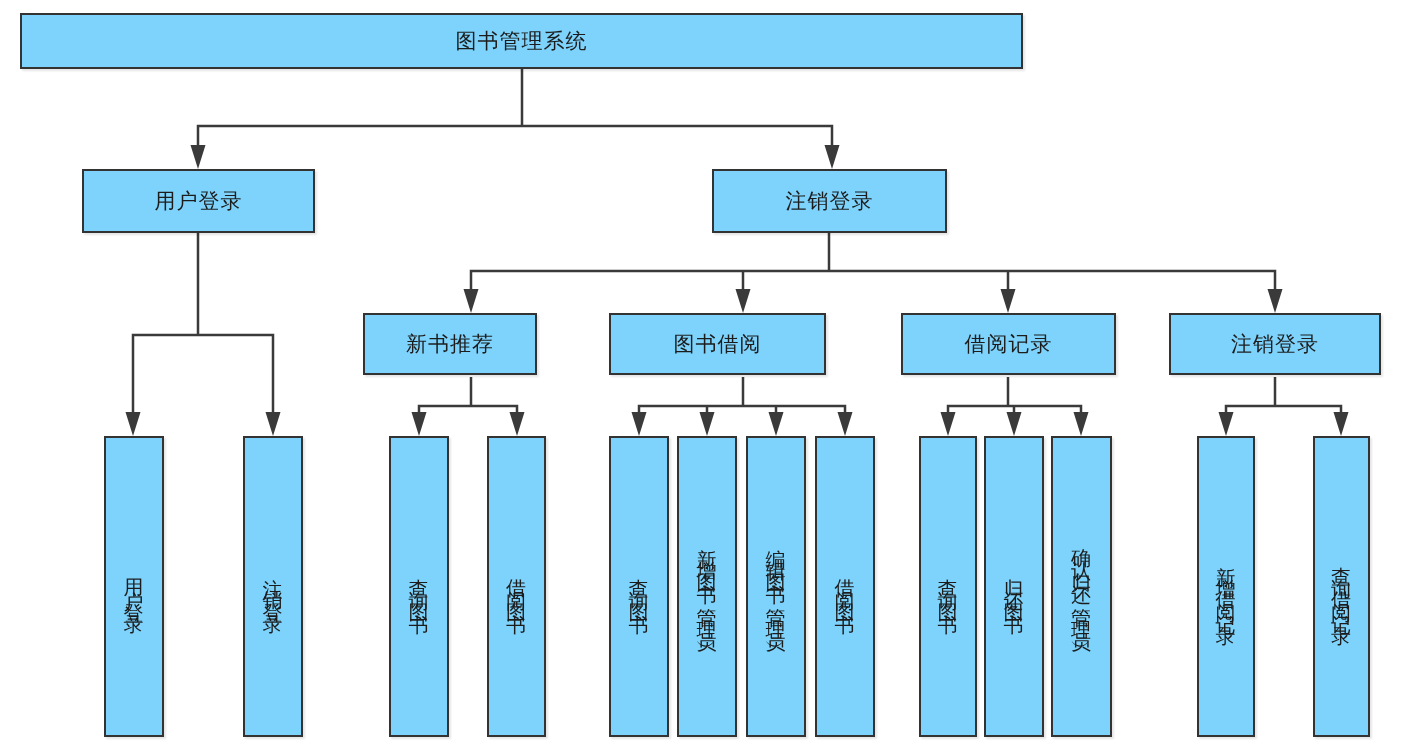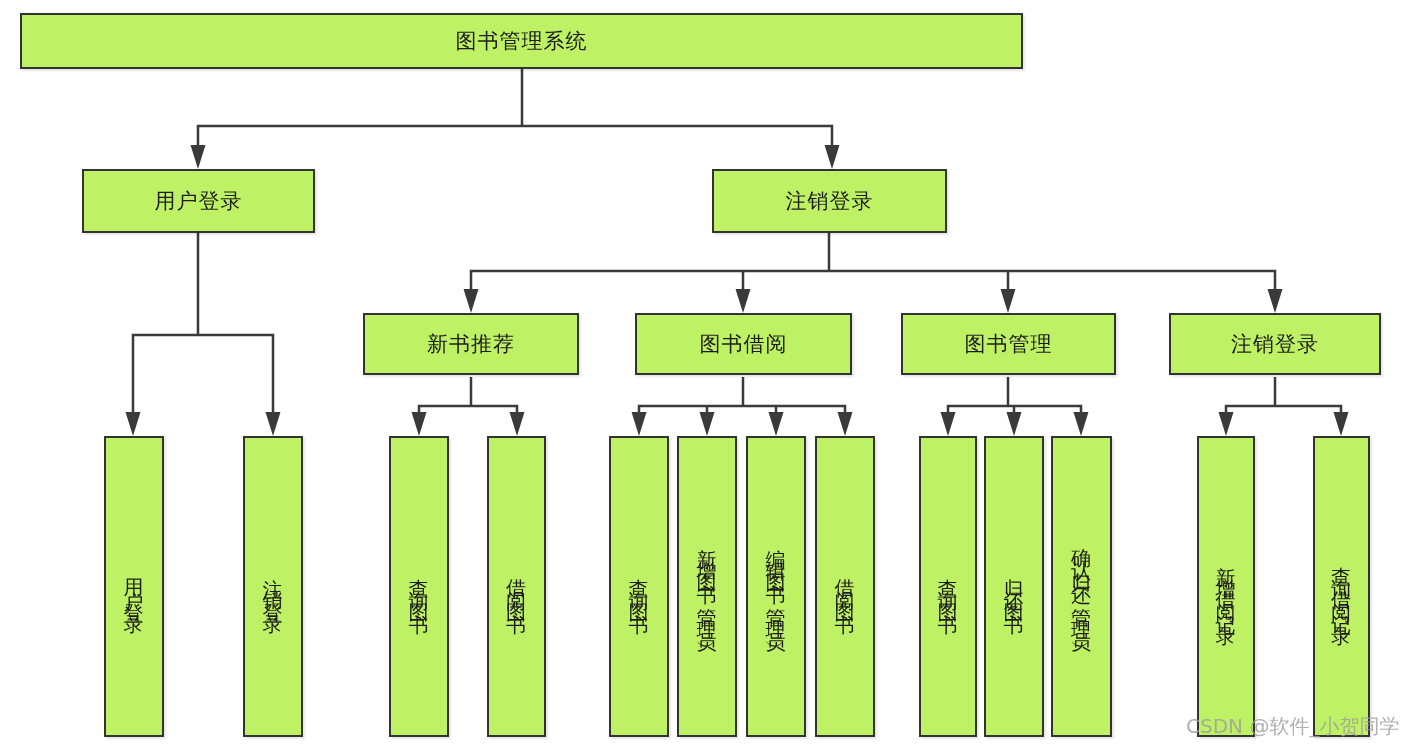--- a/index.html
+++ b/index.html
@@ -2,21 +2,21 @@
 <html><head>
 <meta charset="utf-8">
 <style>
   html,body { margin:0; padding:0; background:#ffffff; }
   .stage {
     position:relative; width:1405px; height:747px; background:#ffffff;
     font-family:"DejaVu Sans","Liberation Sans",sans-serif; overflow:hidden;
   }
   .connectors { position:absolute; left:0; top:0; z-index:1; }
   .box {
-    position:absolute; box-sizing:border-box; background:#bef264;
+    position:absolute; box-sizing:border-box; background:#7dd3fc;
     border:2.5px solid #333333; color:#1c1c1c; z-index:2;
     display:flex; align-items:center; justify-content:center;
     box-shadow:2px 2px 2px rgba(0,0,0,0.10);
   }
   .hbox { font-size:21px; letter-spacing:1px; }
   .vbox {
     writing-mode:vertical-rl; text-orientation:mixed;
     font-size:20px; letter-spacing:12px; line-height:1.1;
     top:436px; height:301px;
   }
@@ -68,38 +68,37 @@
       <polygon points="1218.5,412 1233.5,412 1226,436"></polygon>
       <polygon points="1333.5,412 1348.5,412 1341,436"></polygon>
     </g>
   </svg>
 
   <div class="box hbox" style="left:20px;top:13px;width:1003px;height:56px">图书管理系统</div>
 
   <div class="box hbox" style="left:82px;top:169px;width:233px;height:64px">用户登录</div>
   <div class="box hbox" style="left:712px;top:169px;width:235px;height:64px">注销登录</div>
 
-  <div class="box hbox" style="left:363px;top:313px;width:216px;height:62px">新书推荐</div>
-  <div class="box hbox" style="left:635px;top:313px;width:217px;height:62px">图书借阅</div>
-  <div class="box hbox" style="left:901px;top:313px;width:215px;height:62px">图书管理</div>
+  <div class="box hbox" style="left:363px;top:313px;width:174px;height:62px">新书推荐</div>
+  <div class="box hbox" style="left:609px;top:313px;width:217px;height:62px">图书借阅</div>
+  <div class="box hbox" style="left:901px;top:313px;width:215px;height:62px">借阅记录</div>
   <div class="box hbox" style="left:1169px;top:313px;width:212px;height:62px">注销登录</div>
 
   <div class="box vbox" style="left:104px;width:60px">用户登录</div>
   <div class="box vbox" style="left:243px;width:60px">注销登录</div>
 
   <div class="box vbox" style="left:389px;width:60px">查询图书</div>
   <div class="box vbox" style="left:487px;width:59px">借阅图书</div>
 
   <div class="box vbox" style="left:609px;width:60px">查询图书</div>
   <div class="box vbox" style="left:677px;width:60px">新增图书（管理员）</div>
   <div class="box vbox" style="left:746px;width:60px">编辑图书（管理员）</div>
   <div class="box vbox" style="left:815px;width:60px">借阅图书</div>
 
   <div class="box vbox" style="left:919px;width:58px">查询图书</div>
   <div class="box vbox" style="left:984px;width:60px">归还图书</div>
   <div class="box vbox" style="left:1051px;width:61px">确认归还（管理员）</div>
 
   <div class="box vbox" style="left:1197px;width:58px">新增借阅记录</div>
   <div class="box vbox" style="left:1313px;width:57px">查询借阅记录</div>
 
-  <div class="watermark">CSDN @软件_小贺同学</div>
 
 </div>
 
 </body></html>

